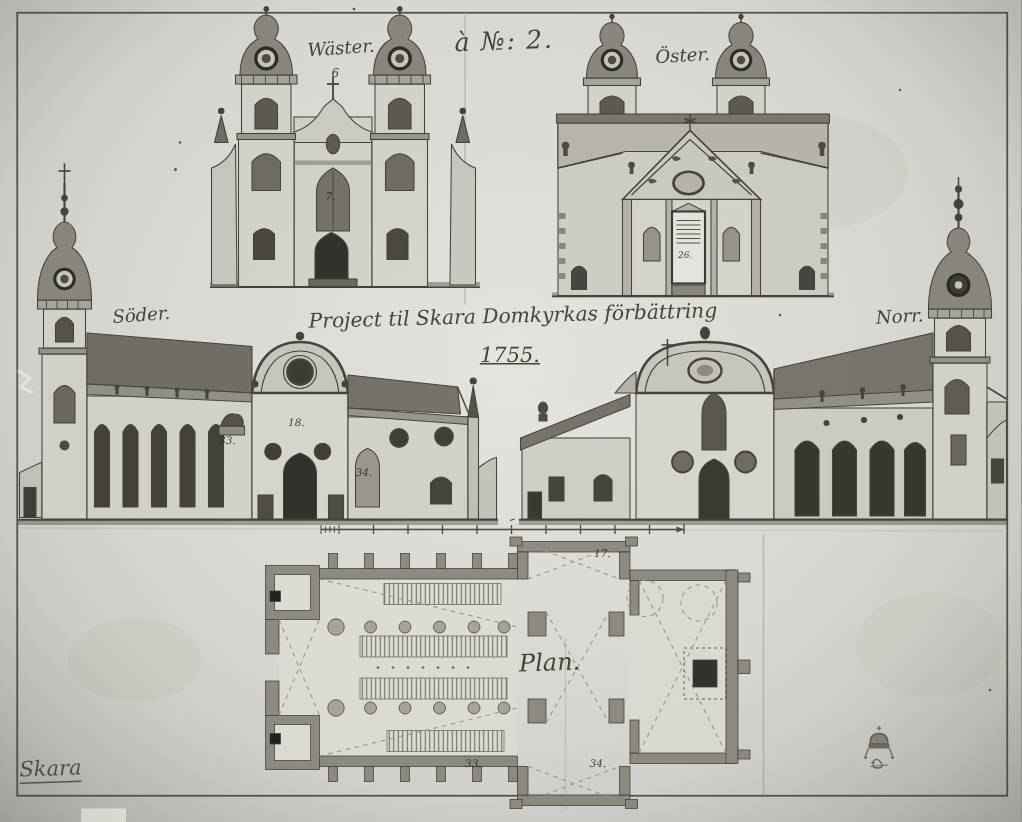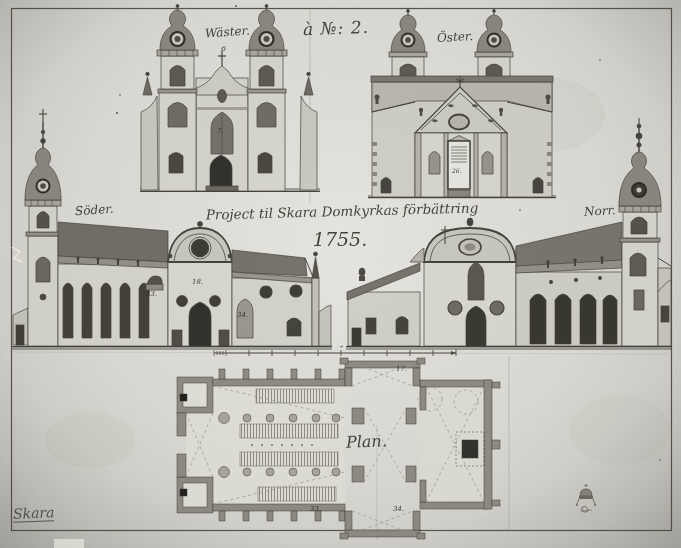--- a/index.html
+++ b/index.html
@@ -14,21 +14,21 @@
     white-space:nowrap;line-height:1;user-select:none;
   }
   .ann{
     position:absolute;font-style:italic;font-size:7px;color:rgba(40,39,33,.85);
     white-space:nowrap;line-height:1;
   }
   #sheet-number{left:303px;top:20px;font-size:17px;letter-spacing:1px;transform:rotate(-2deg);}
   #label-west{left:205px;top:26px;font-size:12px;transform:rotate(-4deg);}
   #label-east{left:437px;top:31px;font-size:12px;transform:rotate(-3deg);}
   #title-line{left:197px;top:205px;width:290px;text-align:center;font-size:13.5px;transform:rotate(-1.5deg);}
-  #title-year{left:300px;top:230px;width:80px;text-align:center;font-size:19px;}
+  #title-year{left:300px;top:230px;width:80px;text-align:center;font-size:14px;text-decoration:underline;}
   #label-south{left:75px;top:204px;font-size:12px;transform:rotate(-4deg);}
   #label-north{left:584px;top:205px;font-size:12px;transform:rotate(-3deg);}
   #label-plan{left:346px;top:434px;font-size:16px;transform:rotate(-2deg);}
   #label-skara{left:13px;top:506px;font-size:14px;transform:rotate(-2deg);
     border-bottom:1px solid rgba(45,44,38,.7);padding-bottom:1px;color:rgba(55,54,48,.8);}
   #ann-west-gable{left:221px;top:45px;font-size:8px;}
   #ann-west-window{left:217px;top:128px;}
   #ann-east-tablet{left:452px;top:168px;font-size:6px;}
   #ann-south-nave{left:146px;top:291px;}
   #ann-south-transept{left:192px;top:279px;}

